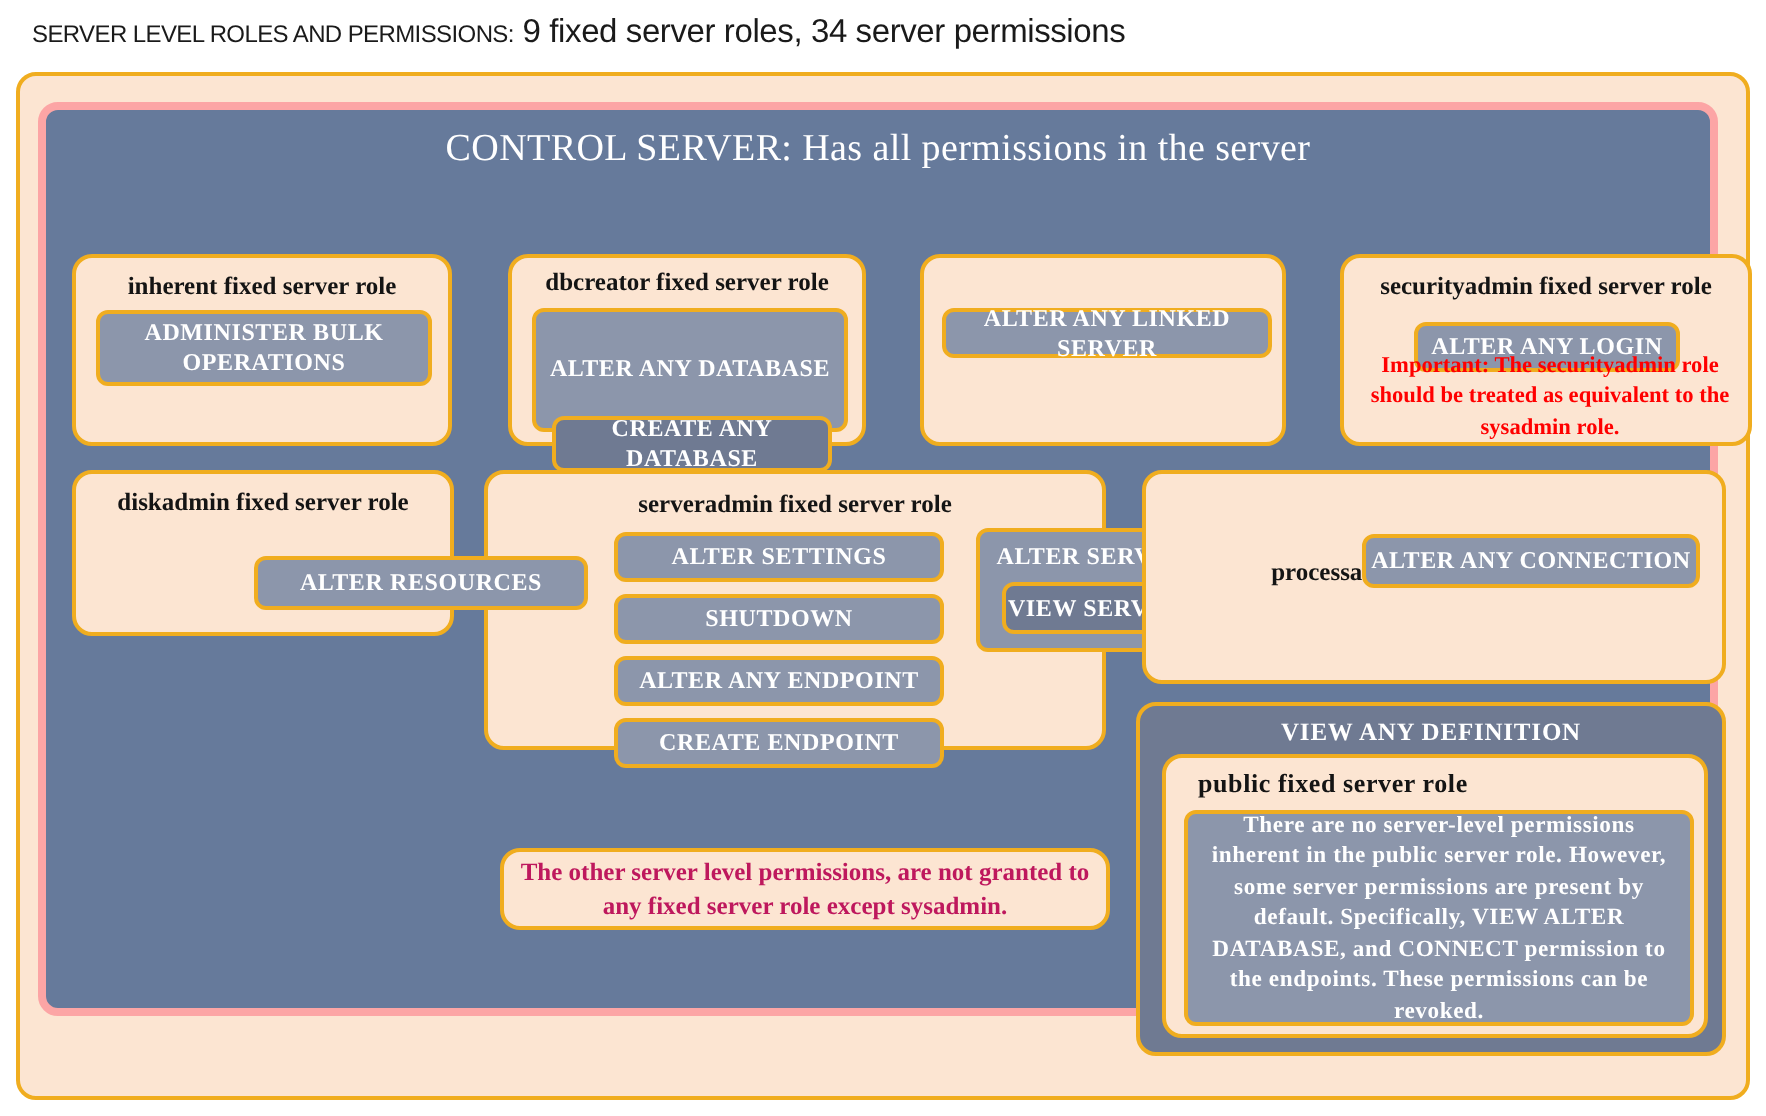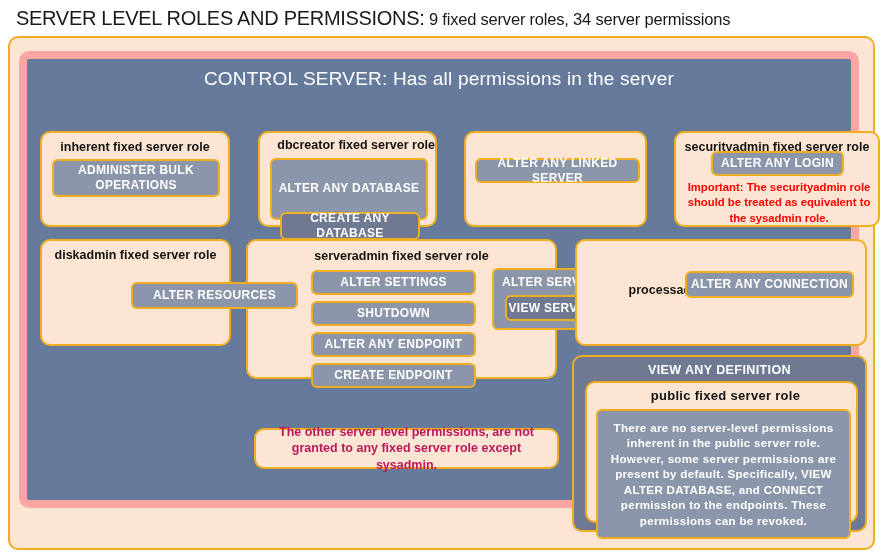--- a/index.html
+++ b/index.html
@@ -17,44 +17,45 @@
   }
 
   
   #page-title {
     position: absolute;
     left: 16px;
     top: 7px;
     white-space: nowrap;
   }
   #page-title .t-strong {
-    font-size: 20px;
+    font-size: 12px;
     color: #1a1a1a;
     letter-spacing: -0.3px;
   }
   #page-title .t-rest {
     font-size: 16.5px;
     color: #1a1a1a;
     letter-spacing: -0.2px;
   }
 
   
   .peach {
     background: #fce5d2;
     border: 2px solid #f0ad1f;
     border-radius: 10px;
     box-sizing: border-box;
     position: absolute;
   }
   .slate {
     background: #667a9b;
-    border: 8px solid #fca5a5;
+    border: 4px solid #fca5a5;
     border-radius: 10px;
     box-sizing: border-box;
     position: absolute;
+    font-family: Liberation Serif, serif;
   }
   .perm {
     background: #8c96ab;
     border: 2px solid #f0ad1f;
     border-radius: 6px;
     box-sizing: border-box;
     position: absolute;
     color: #ffffff;
     font-weight: bold;
     font-size: 12px;
@@ -114,21 +115,21 @@
     letter-spacing: 0.2px;
   }
 
   
   #bulkadmin-box   { left: 13px;  top: 72px; width: 190px; height: 96px; }
   #dbcreator-box   { left: 231px; top: 72px; width: 179px; height: 96px; }
   #setupadmin-box  { left: 437px; top: 72px; width: 183px; height: 96px; }
   #securityadmin-box { left: 647px; top: 72px; width: 206px; height: 96px; }
 
   
-  #diskadmin-box   { left: 13px;  top: 180px; width: 191px; height: 107px; }
+  #diskadmin-box   { left: 13px;  top: 180px; width: 191px; height: 83px; }
   #serveradmin-box { left: 219px; top: 180px; width: 311px; height: 140px; }
   #processadmin-box{ left: 548px; top: 180px; width: 292px; height: 107px; }
 
   
   #other-perms-note {
     left: 227px;
     top: 369px;
     width: 305px;
     height: 41px;
     display: flex;
@@ -159,33 +160,33 @@
     letter-spacing: 0.4px;
   }
   #public-role-box {
     left: 11px;
     top: 24px;
     width: 273px;
     height: 142px;
   }
   #public-role-label {
     position: absolute;
-    left: 4px;
+    left: 16px;
     top: 5px;
     width: 100%;
-    text-align: center;
+    text-align: left;
     font-weight: bold;
     font-size: 13px;
     color: #141414;
   }
   #public-note {
     left: 9px;
     top: 26px;
     width: 255px;
-    height: 130px;
+    height: 108px;
     padding: 16px 7px;
     font-size: 11.6px;
     line-height: 1.33;
   }
 
   
   #securityadmin-warning {
     position: absolute;
     left: 4px;
     top: 47px;
@@ -210,34 +211,34 @@
 
 <div id="control-server-box" class="slate">
   <div id="control-server-label">CONTROL SERVER: Has all permissions in the server</div>
 
   <div id="bulkadmin-box" class="peach">
     <div class="role-label" style="top:7px;">inherent fixed server role</div>
     <div class="perm" style="left:10px; top:26px; width:168px; height:38px;">ADMINISTER  BULK OPERATIONS</div>
   </div>
 
   <div id="dbcreator-box" class="peach">
-    <div class="role-label" style="top:5px;text-align:right;">dbcreator fixed server role</div>
+    <div class="role-label" style="top:5px;">dbcreator fixed server role</div>
     <div class="perm" style="left:10px; top:25px; width:158px; height:62px; align-items:flex-start; padding-top:21px;">
       <span>ALTER ANY DATABASE</span>
       <div class="perm deep" style="left:8px; top:24px; width:140px; height:28px;margin-top:28px;">CREATE  ANY DATABASE</div>
     </div>
   </div>
 
   <div id="setupadmin-box" class="peach">
     <div class="perm" style="left:9px; top:25px; width:165px; height:25px;">ALTER ANY LINKED SERVER</div>
   </div>
 
   <div id="securityadmin-box" class="peach">
     <div class="role-label" style="top:7px;">securityadmin fixed server role</div>
-    <div class="perm" style="left:35px; top:18px; width:133px; height:25px;">ALTER ANY LOGIN</div>
+    <div class="perm" style="left:35px; top:32px; width:133px; height:25px;">ALTER ANY LOGIN</div>
     <div id="securityadmin-warning">Important:  The securityadmin role should  be treated as equivalent to the sysadmin role.</div>
   </div>
 
   <div id="diskadmin-box" class="peach">
     <div class="role-label" style="top:7px;">diskadmin fixed server role</div>
   </div>
 
   <div id="serveradmin-box" class="peach">
     <div class="role-label" style="top:8px;">serveradmin fixed server role</div>
     <div class="perm" style="left:63px; top:29px; width:165px; height:25px;">ALTER SETTINGS</div>

